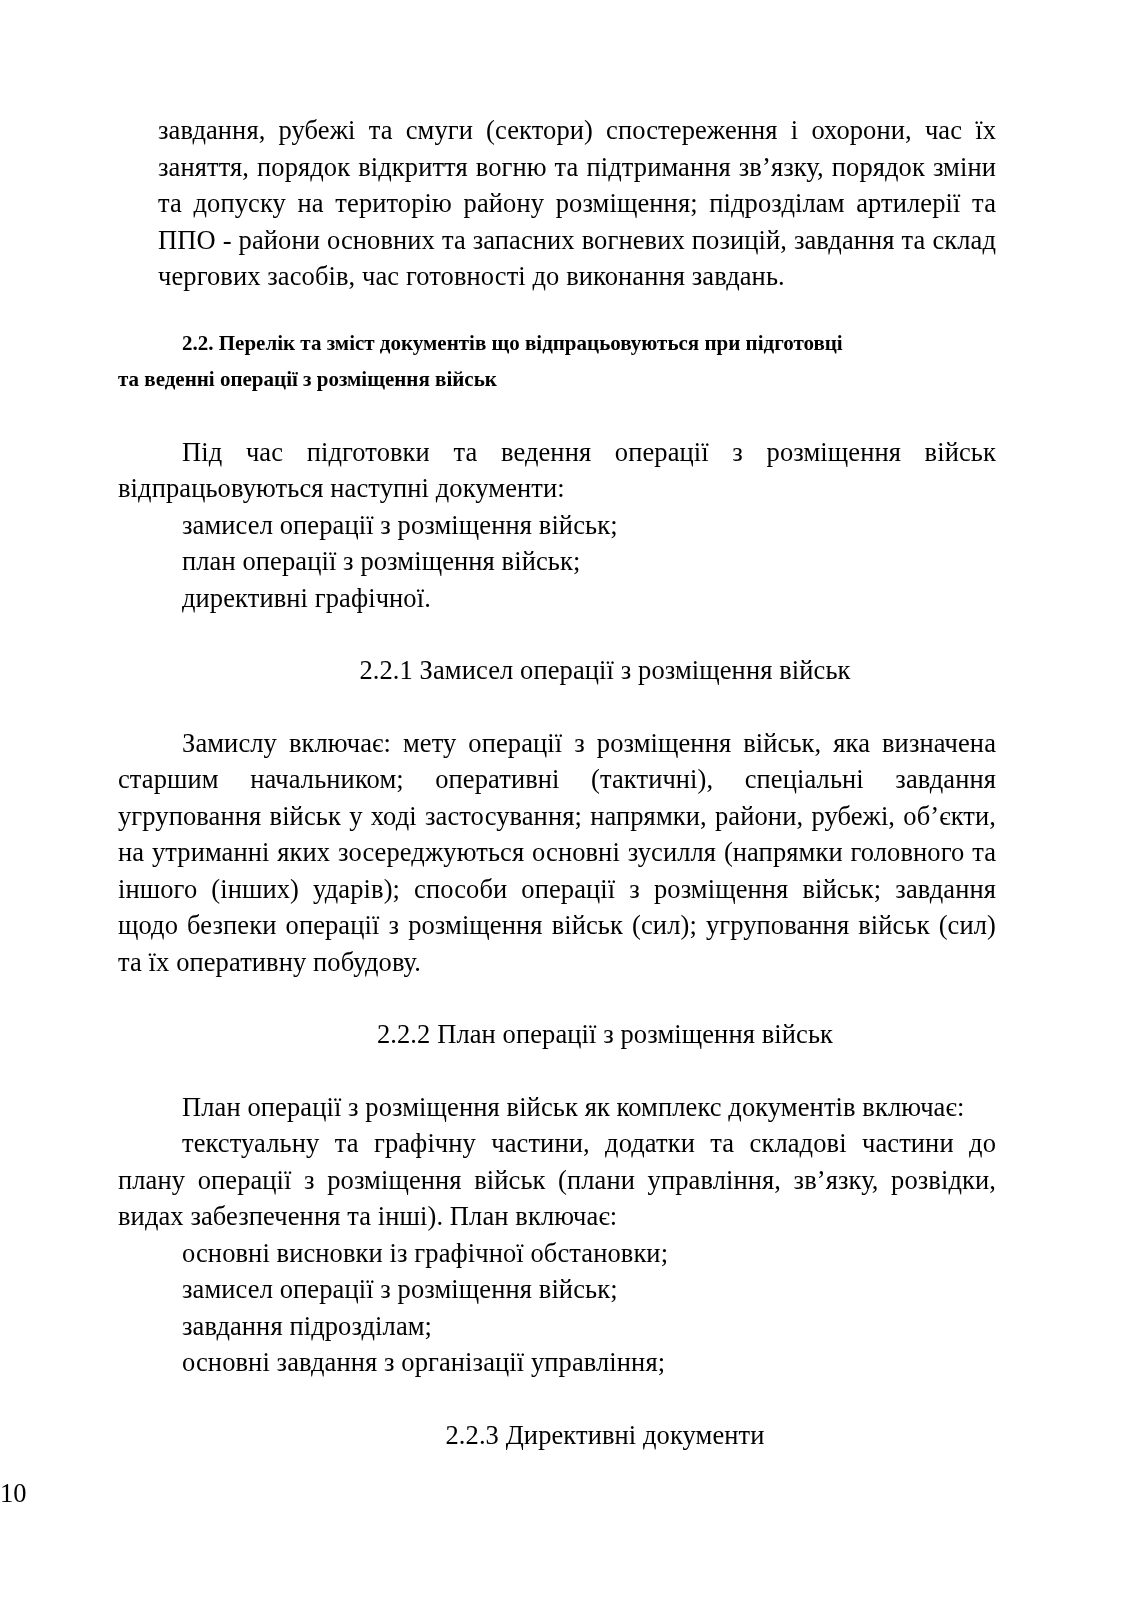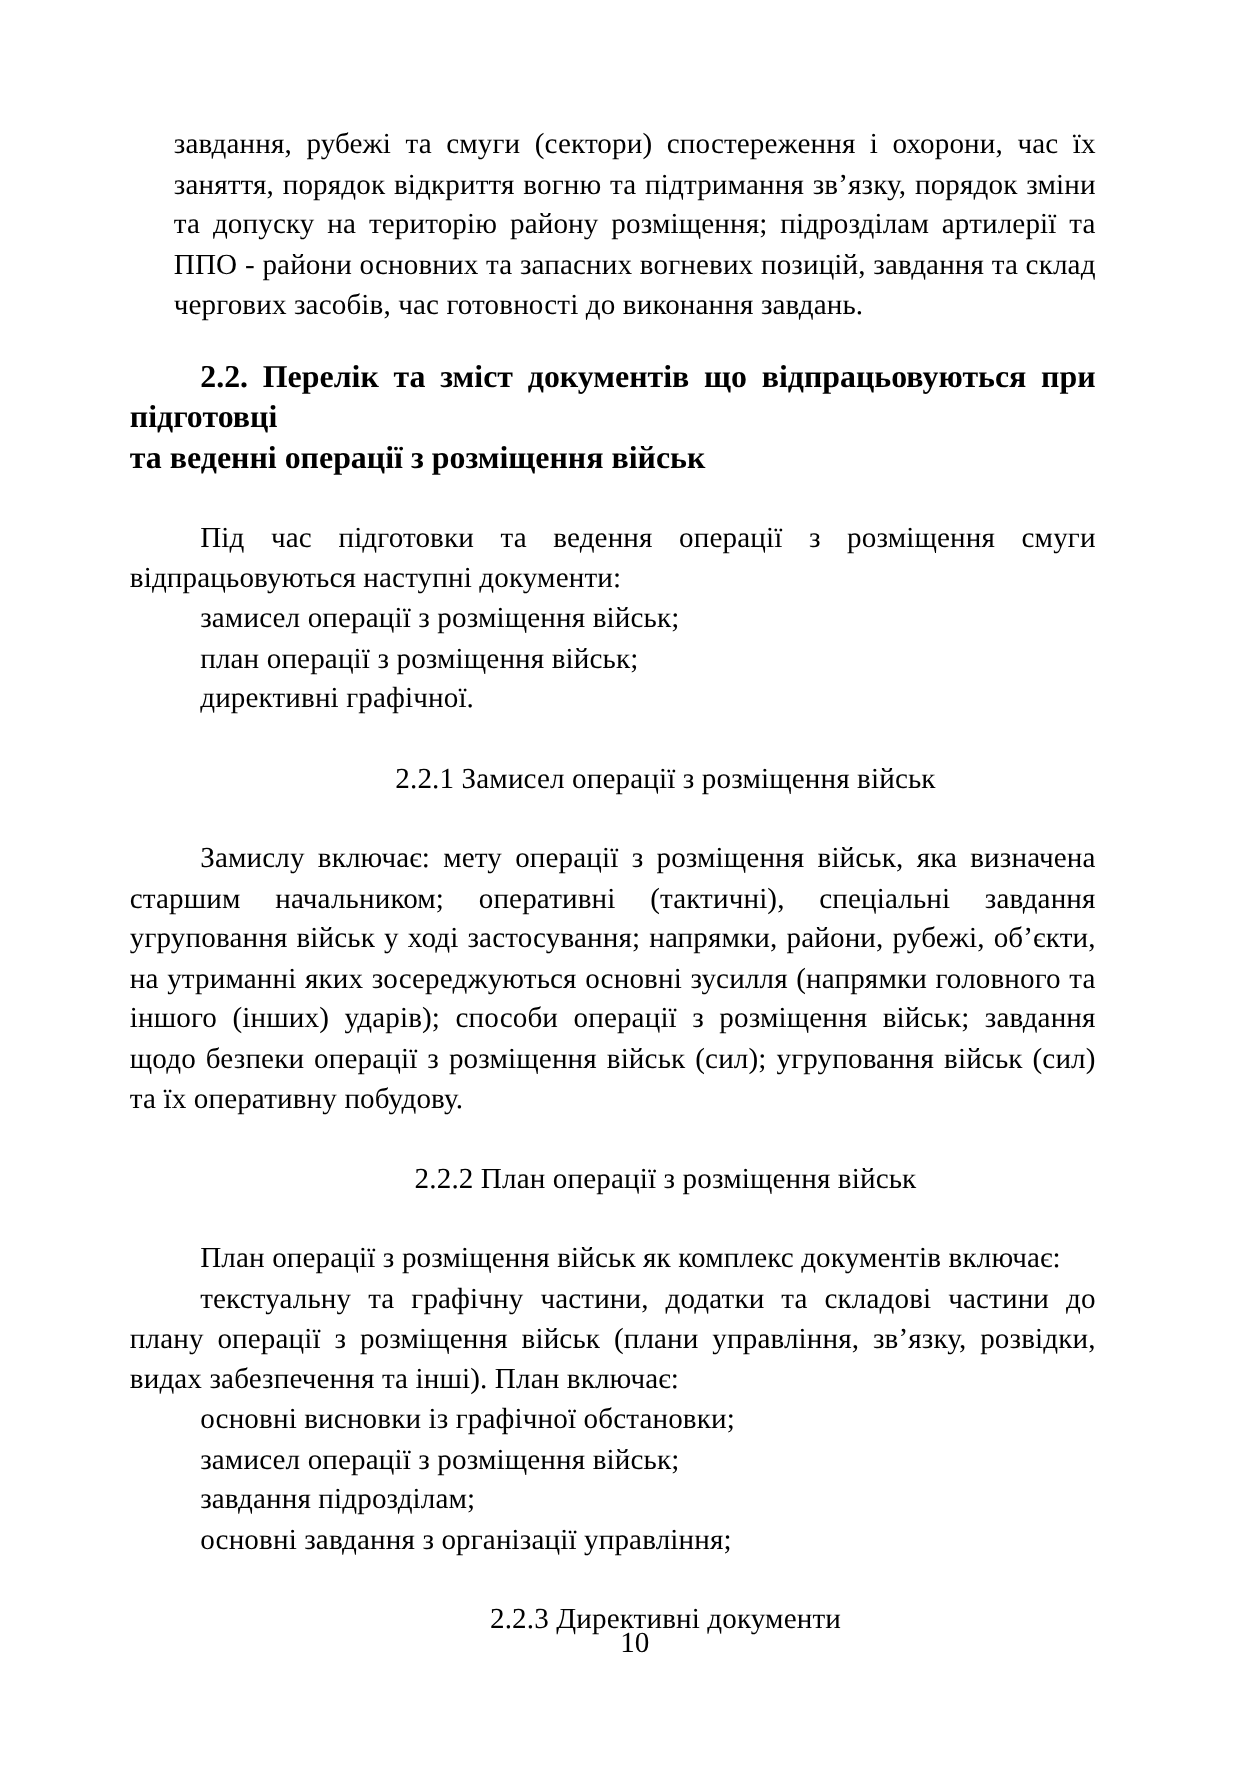--- a/index.html
+++ b/index.html
@@ -49,55 +49,55 @@
   }
   .sub-heading {
     text-indent: 0;
     margin-left: 96px;
     text-align: center;
   }
   .section-heading {
     font-weight: bold;
     text-align: justify;
     text-indent: 64px;
-    font-size: 29px;
+    font-size: 21px;
     line-height: 36.5px;
   }
   .section-heading .hline2 {
     display: block;
     text-indent: 0;
   }
   .gap-md { height: 30px; }
   .gap-lg { height: 36px; }
   .page-number {
     position: absolute;
-    left: 12px;
+    left: 0;
     right: 0;
     top: 1478px;
-    text-align: center;
+    text-align: left;
     font-size: 26.5px;
     line-height: 30px;
   }
 </style>
 </head>
 <body>
 
 <div class="page">
 
   <div class="content">
 
     <p class="body-para no-indent">завдання, рубежі та смуги (сектори) спостереження і охорони, час їх заняття, порядок відкриття вогню та підтримання зв’язку, порядок зміни та допуску на територію району розміщення; підрозділам артилерії та ППО - райони основних та запасних вогневих позицій, завдання та склад чергових засобів, час готовності до виконання завдань.</p>
 
     <div class="gap-md"></div>
 
     <div class="section-heading"><span>2.2. Перелік та зміст документів що відпрацьовуються при підготовці</span><span class="hline2">та веденні операції з розміщення військ</span></div>
 
     <div class="gap-lg"></div>
 
-    <p class="body-para">Під час підготовки та ведення операції з розміщення смуги відпрацьовуються наступні документи:</p>
+    <p class="body-para">Під час підготовки та ведення операції з розміщення військ відпрацьовуються наступні документи:</p>
 
     <p class="list-line">замисел операції з розміщення військ;</p>
     <p class="list-line">план операції з розміщення військ;</p>
     <p class="list-line">директивні графічної.</p>
 
     <div class="gap-lg"></div>
 
     <p class="sub-heading">2.2.1 Замисел операції з розміщення військ</p>
 
     <div class="gap-lg"></div>

